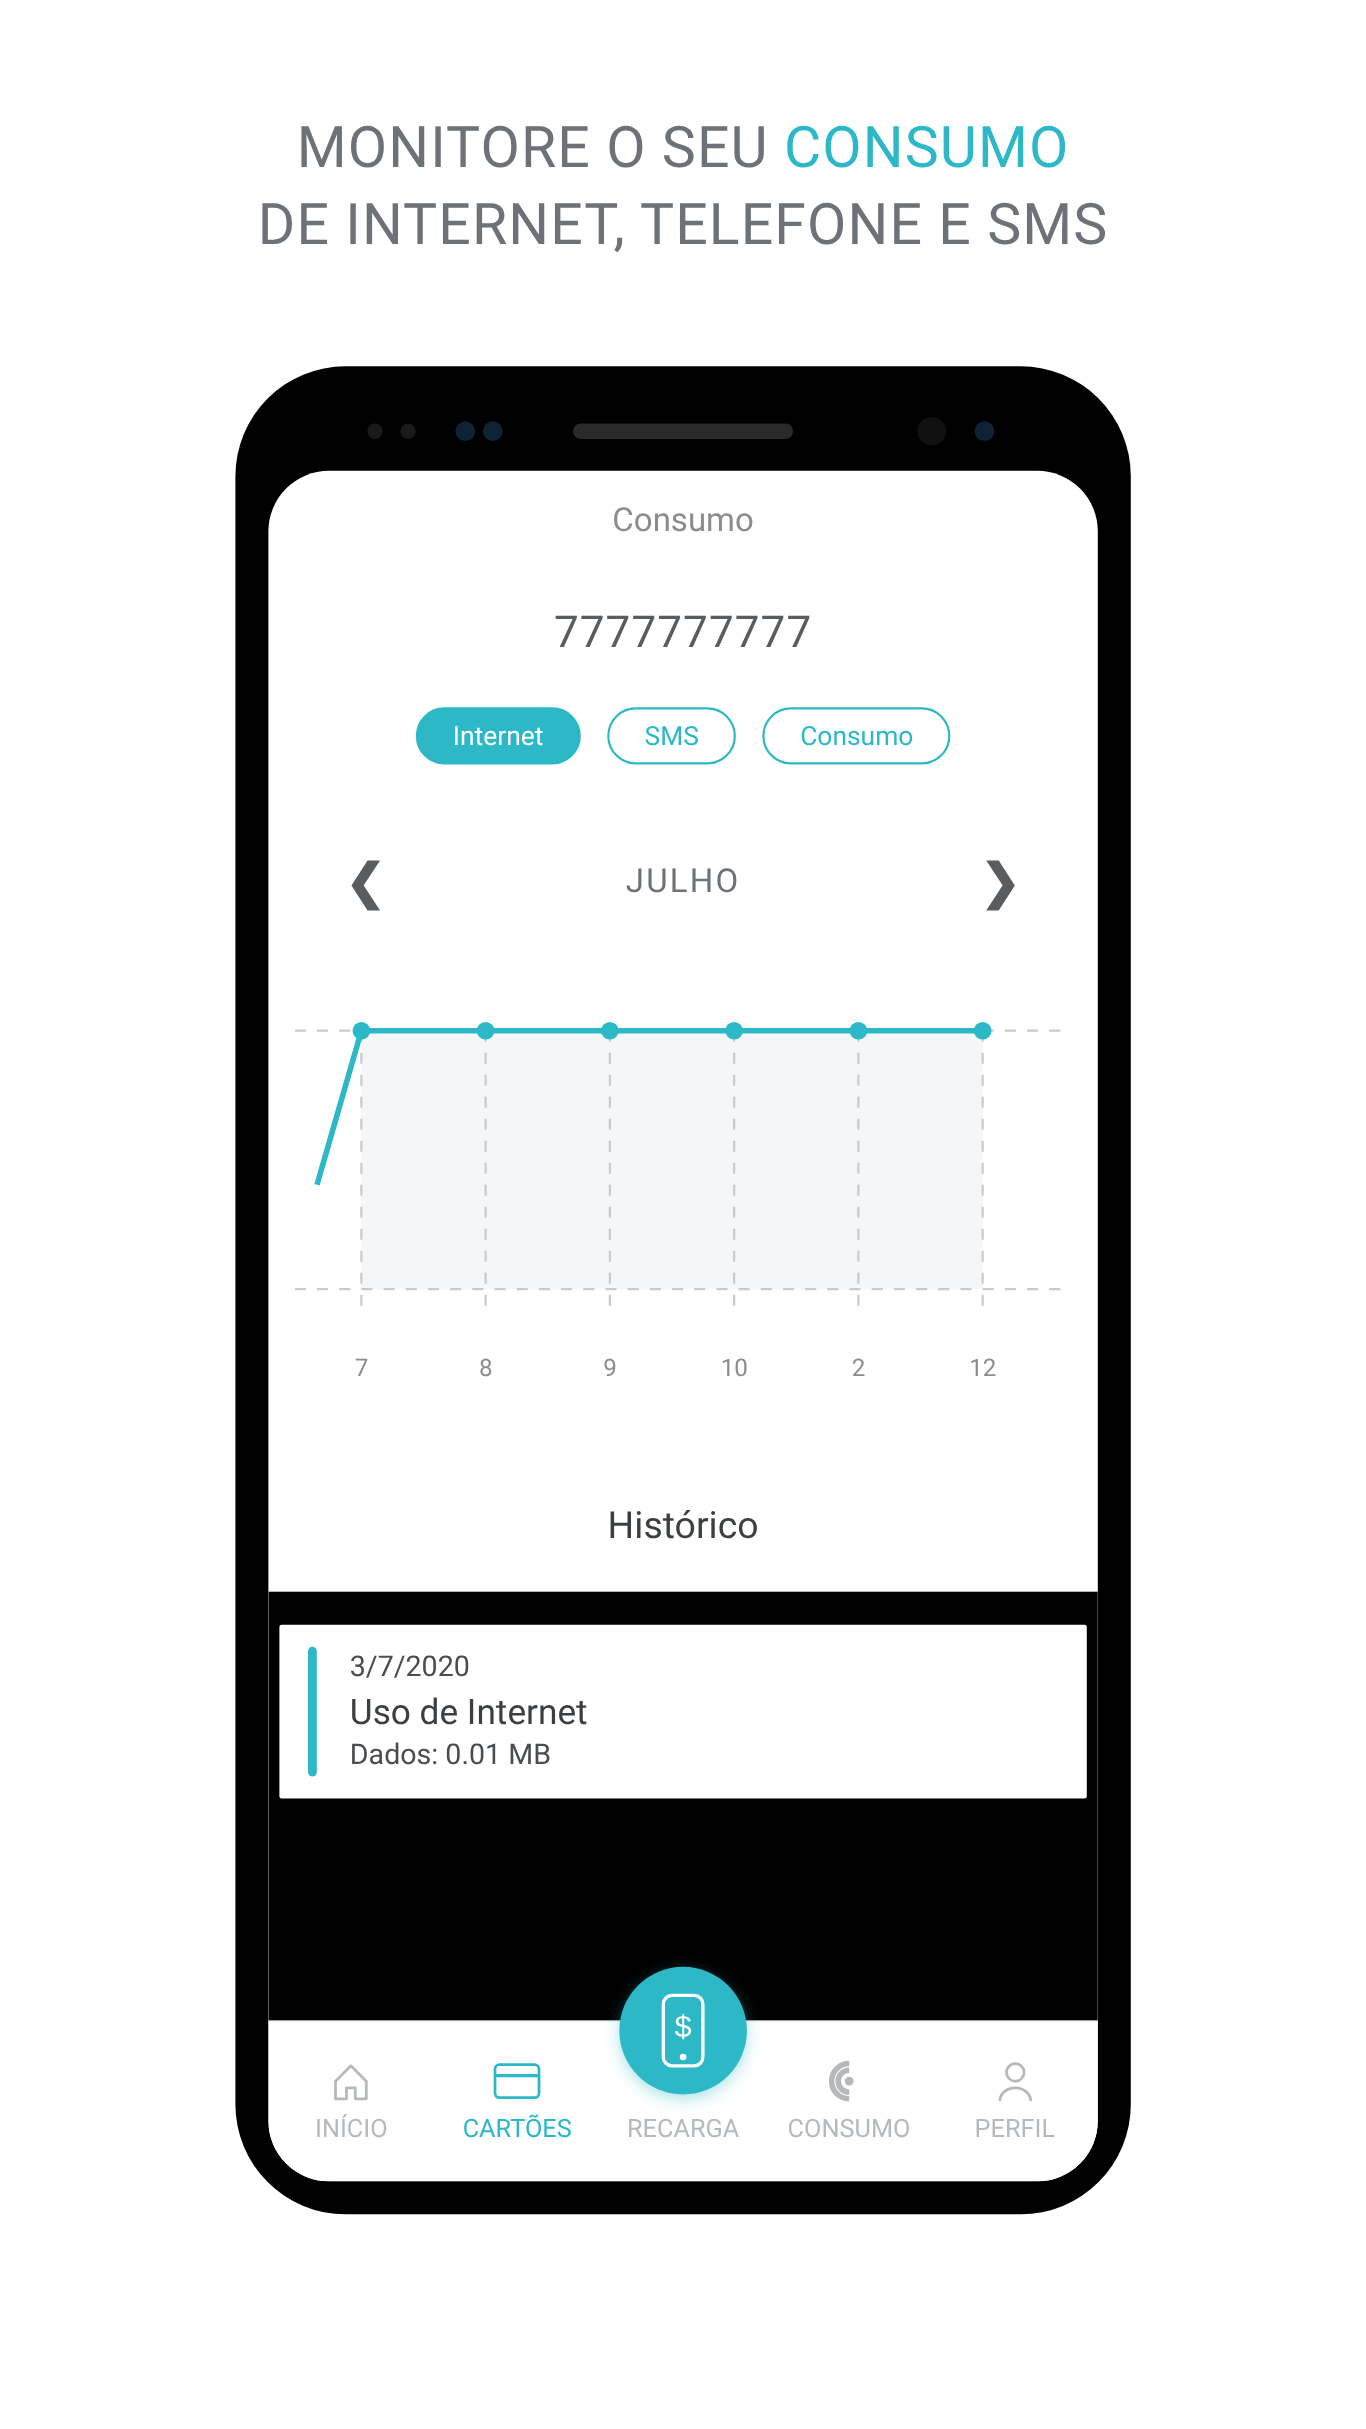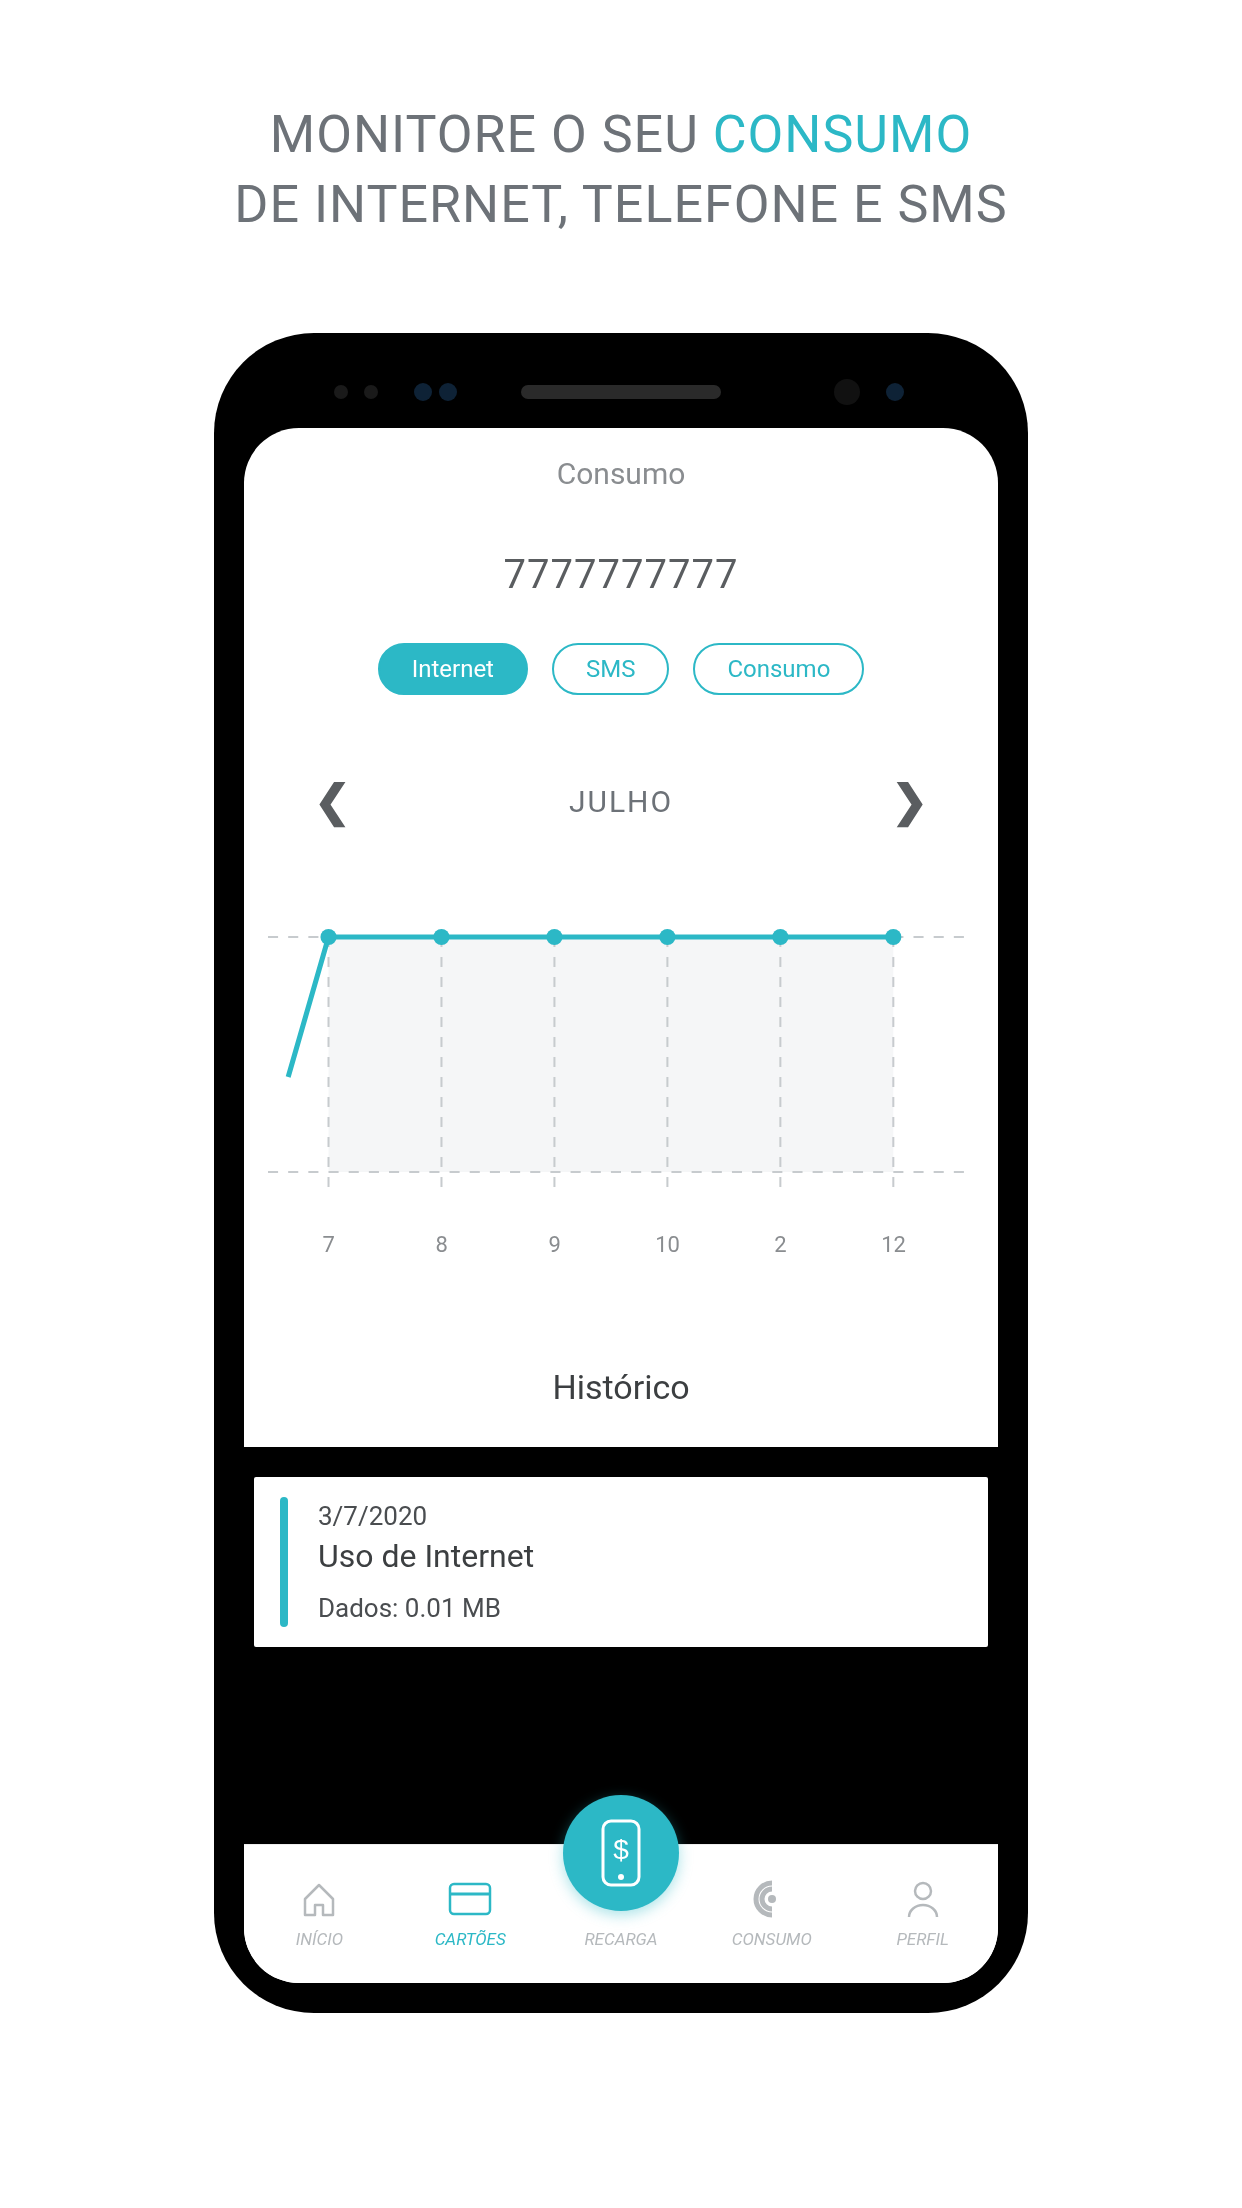--- a/index.html
+++ b/index.html
@@ -133,41 +133,40 @@
   .history-item {
     background:#fff;
     border-radius:2px;
     display:flex;
     align-items:stretch;
     margin:0 10px;
   }
   .history-bar { width:8px; background:#2cb8c6; border-radius:4px; margin:20px 0 20px 26px; }
   .history-text { padding:24px 30px; }
   .history-date { font-size:26px; color:#4a4d50; margin-bottom:6px; }
-  .history-desc { font-size:32px; color:#3c3f41; margin-bottom:18px; }
+  .history-desc { font-size:32px; color:#3c3f41; margin-bottom:6px; }
   .history-detail { font-size:26px; color:#4a4d50; }
 
   .bottom-nav {
     background:#fff;
     border-top:1px solid #eee;
     display:flex;
     justify-content:space-around;
     align-items:flex-end;
     padding:16px 0 34px 0;
     position:relative;
   }
   .nav-item {
     display:flex;
     flex-direction:column;
     align-items:center;
     gap:8px;
     color:#b5b9bc;
-    font-size:17px;
+    font-size:23px;
     width:20%;
-    font-style:italic;
   }
   .nav-item.active { color:#2cb8c6; }
   .nav-icon { height:44px; display:flex; align-items:center; justify-content:center; }
   .fab {
     position:absolute;
     left:50%;
     top:-50px;
     transform:translateX(-50%);
     width:116px;
     height:116px;

